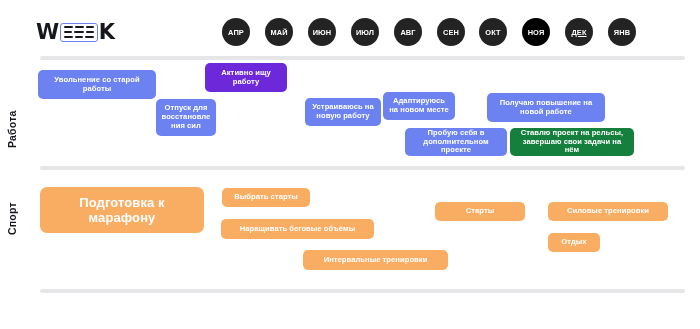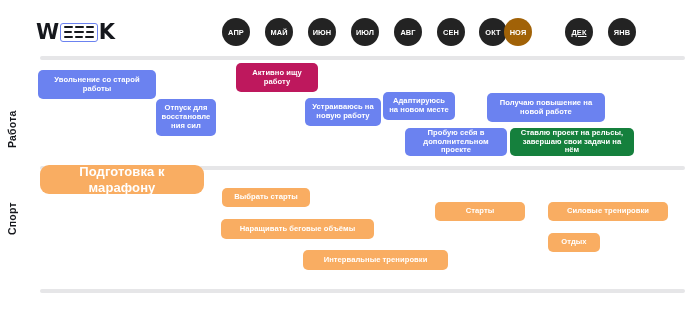--- a/index.html
+++ b/index.html
@@ -183,42 +183,42 @@
   </div>
 
   <div class="months" id="months-host">
       <div class="month-chip" style="left: 222px; background: rgb(35, 35, 35); color: rgb(255, 255, 255);">АПР</div>
       <div class="month-chip" style="left: 265px; background: rgb(35, 35, 35); color: rgb(255, 255, 255);">МАЙ</div>
       <div class="month-chip" style="left: 308px; background: rgb(35, 35, 35); color: rgb(255, 255, 255);">ИЮН</div>
       <div class="month-chip" style="left: 351px; background: rgb(35, 35, 35); color: rgb(255, 255, 255);">ИЮЛ</div>
       <div class="month-chip" style="left: 394px; background: rgb(35, 35, 35); color: rgb(255, 255, 255);">АВГ</div>
       <div class="month-chip" style="left: 437px; background: rgb(35, 35, 35); color: rgb(255, 255, 255);">СЕН</div>
       <div class="month-chip" style="left: 479px; background: rgb(35, 35, 35); color: rgb(255, 255, 255);">ОКТ</div>
-      <div class="month-chip" style="left: 504px; background: #a16207; color: rgb(255, 255, 255);">НОЯ</div>
+      <div class="month-chip" style="left: 522px; background: #000000; color: rgb(255, 255, 255);">НОЯ</div>
       <div class="month-chip" style="left: 565px; background: rgb(35, 35, 35); color: rgb(255, 255, 255); text-decoration: underline;">ДЕК</div>
       <div class="month-chip" style="left: 608px; background: rgb(35, 35, 35); color: rgb(255, 255, 255);">ЯНВ</div>
     </div>
 
   <div class="divider" id="div-top"></div>
   <div class="divider" id="div-mid"></div>
   <div class="divider" id="div-bottom"></div>
 
   <div class="row-label" id="label-work">Работа</div>
   <div class="row-label" id="label-sport">Спорт</div>
 
   <div id="bars-host">
       <div class="bar work" style="left: 38px; top: 70px; width: 118px; height: 29px; background: rgb(107, 130, 240);">Увольнение со старой работы</div>
-      <div class="bar work" style="left: 236px; top: 63px; width: 82px; height: 29px; background: #be185d;">Активно ищу работу</div>
+      <div class="bar work" style="left: 205px; top: 63px; width: 82px; height: 29px; background: #6d28d9;">Активно ищу работу</div>
       <div class="bar work" style="left: 156px; top: 99px; width: 60px; height: 37px; background: rgb(107, 130, 240);">Отпуск для восстановле ния сил</div>
       <div class="bar work" style="left: 305px; top: 98px; width: 76px; height: 28px; background: rgb(107, 130, 240);">Устраиваюсь на новую работу</div>
       <div class="bar work" style="left: 383px; top: 92px; width: 72px; height: 28px; background: rgb(107, 130, 240);">Адаптируюсь на новом месте</div>
       <div class="bar work" style="left: 487px; top: 93px; width: 118px; height: 29px; background: rgb(107, 130, 240);">Получаю повышение на новой работе</div>
       <div class="bar work" style="left: 405px; top: 128px; width: 102px; height: 28px; background: rgb(107, 130, 240);">Пробую себя в дополнительном проекте</div>
       <div class="bar work" style="left: 510px; top: 128px; width: 124px; height: 28px; background: #15803d;">Ставлю проект на рельсы, завершаю свои задачи на нём</div>
-      <div class="bar sport big" style="left: 40px; top: 165px; width: 164px; height: 29px; background: rgb(249, 173, 98); border-radius: 9px;">Подготовка к марафону</div>
+      <div class="bar sport big" style="left: 40px; top: 187px; width: 164px; height: 46px; background: rgb(249, 173, 98);">Подготовка к марафону</div>
       <div class="bar sport" style="left: 222px; top: 188px; width: 88px; height: 19px; background: rgb(249, 173, 98);">Выбрать старты</div>
       <div class="bar sport" style="left: 221px; top: 219px; width: 153px; height: 20px; background: rgb(249, 173, 98);">Наращивать беговые объёмы</div>
       <div class="bar sport" style="left: 303px; top: 250px; width: 145px; height: 20px; background: rgb(249, 173, 98);">Интервальные тренировки</div>
       <div class="bar sport" style="left: 435px; top: 202px; width: 90px; height: 19px; background: rgb(249, 173, 98);">Старты</div>
       <div class="bar sport" style="left: 548px; top: 202px; width: 120px; height: 19px; background: rgb(249, 173, 98);">Силовые тренировки</div>
       <div class="bar sport" style="left: 548px; top: 233px; width: 52px; height: 19px; background: rgb(249, 173, 98);">Отдых</div>
     </div>
 
 </div>
 

